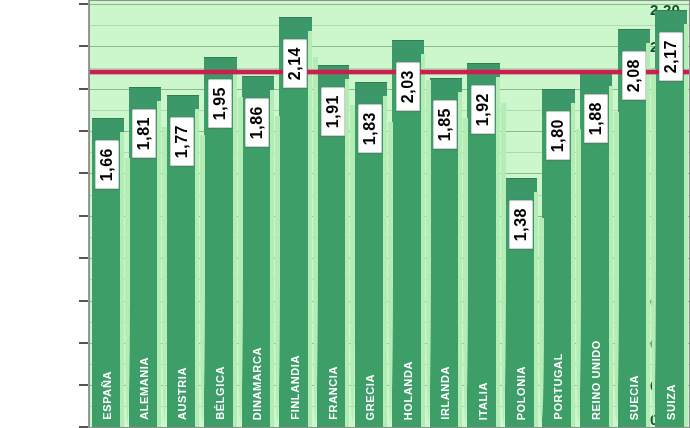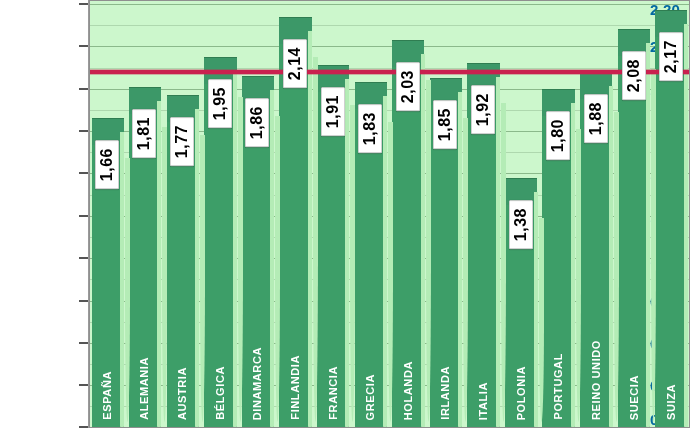--- a/index.html
+++ b/index.html
@@ -7,21 +7,21 @@
     width:690px;height:428px;
     background:#ffffff;
     font-family:"Liberation Sans", sans-serif;
     overflow:hidden;
   }
   #chart-root{position:relative;width:690px;height:428px;background:#ffffff;}
 
   
   .y-axis{position:absolute;left:0;top:0;width:88px;height:428px;background:#ffffff;}
   .y-tick{position:absolute;right:10px;transform:translateY(-50%);
-          font-size:15px;font-weight:bold;color:#0369a1;letter-spacing:.2px;white-space:nowrap;}
+          font-size:15px;font-weight:bold;color:#14532d;letter-spacing:.2px;white-space:nowrap;}
   .y-tickmark{position:absolute;right:0px;width:9px;height:2px;background:#555;transform:translateY(-50%);}
 
   
   .plot{position:absolute;left:88px;top:0;right:0;bottom:0;
         background:#ccf7cc;border-left:1px solid #9a9a9a;overflow:hidden;}
   .plot-inner{position:absolute;left:0;top:0;right:0;bottom:0;}
 
   .gridline{position:absolute;left:0;right:0;height:1px;background:#7fae7f;opacity:.85;}
   .gridline.minor{background:#a8d2a8;}
 

